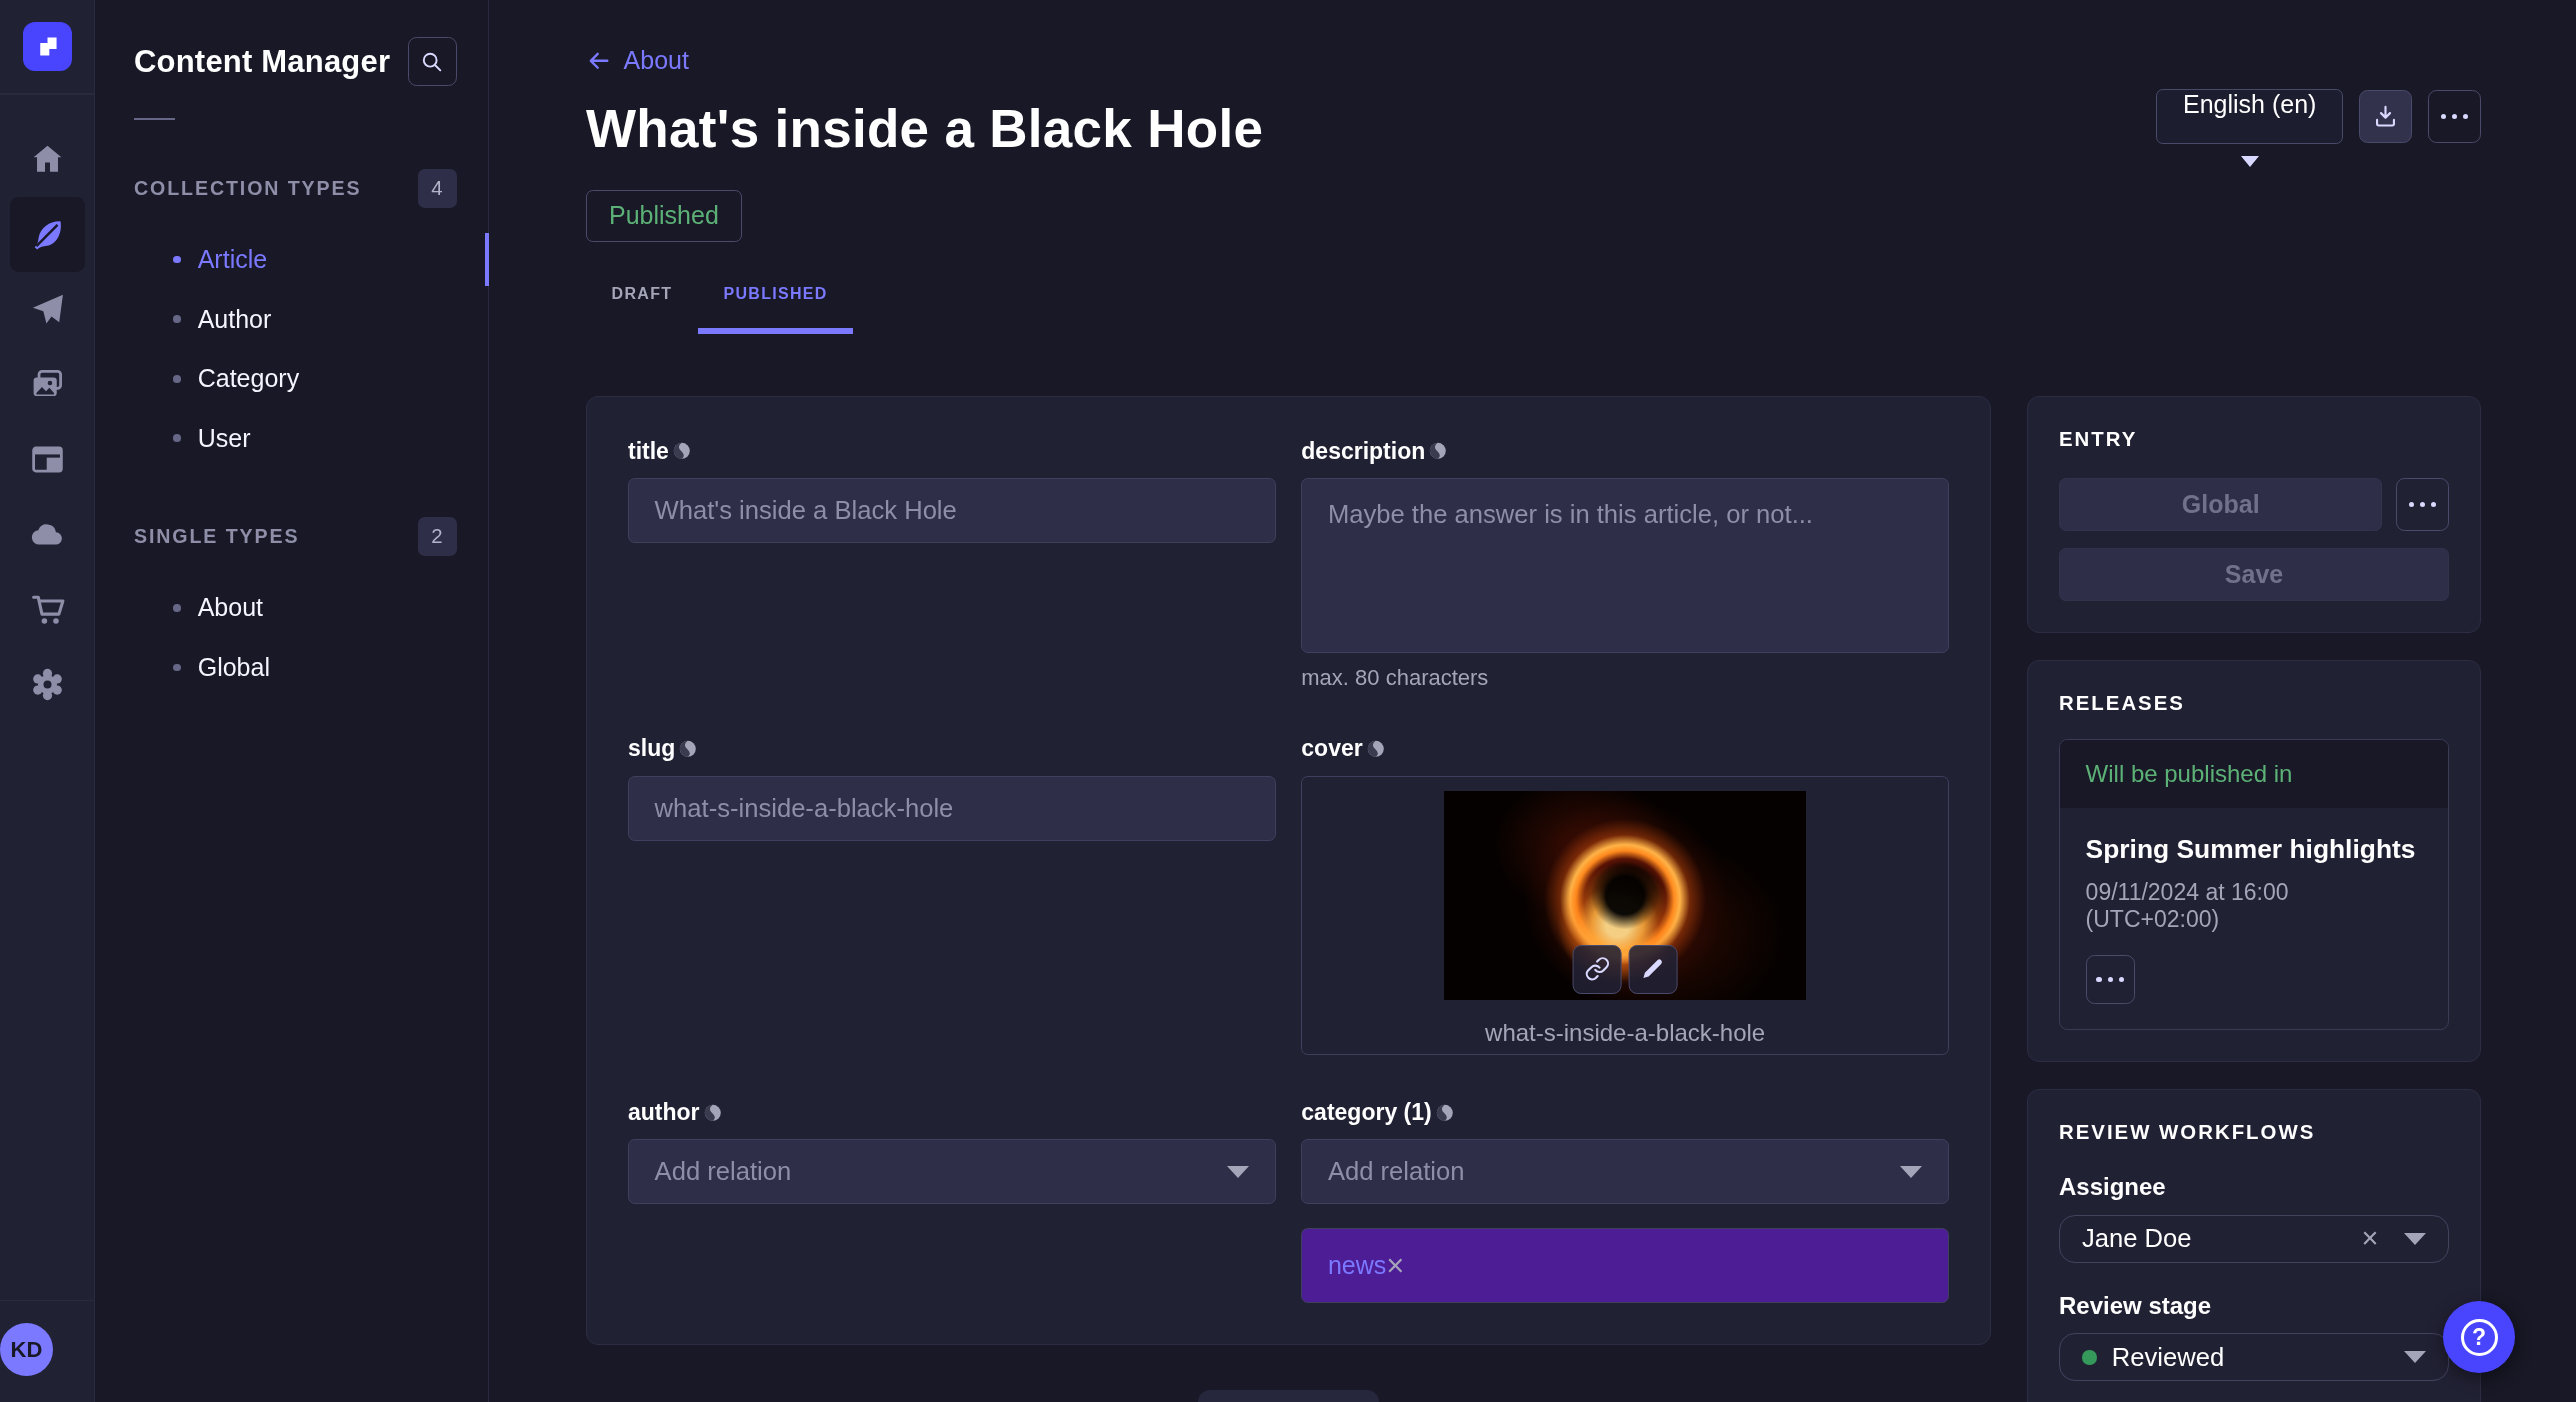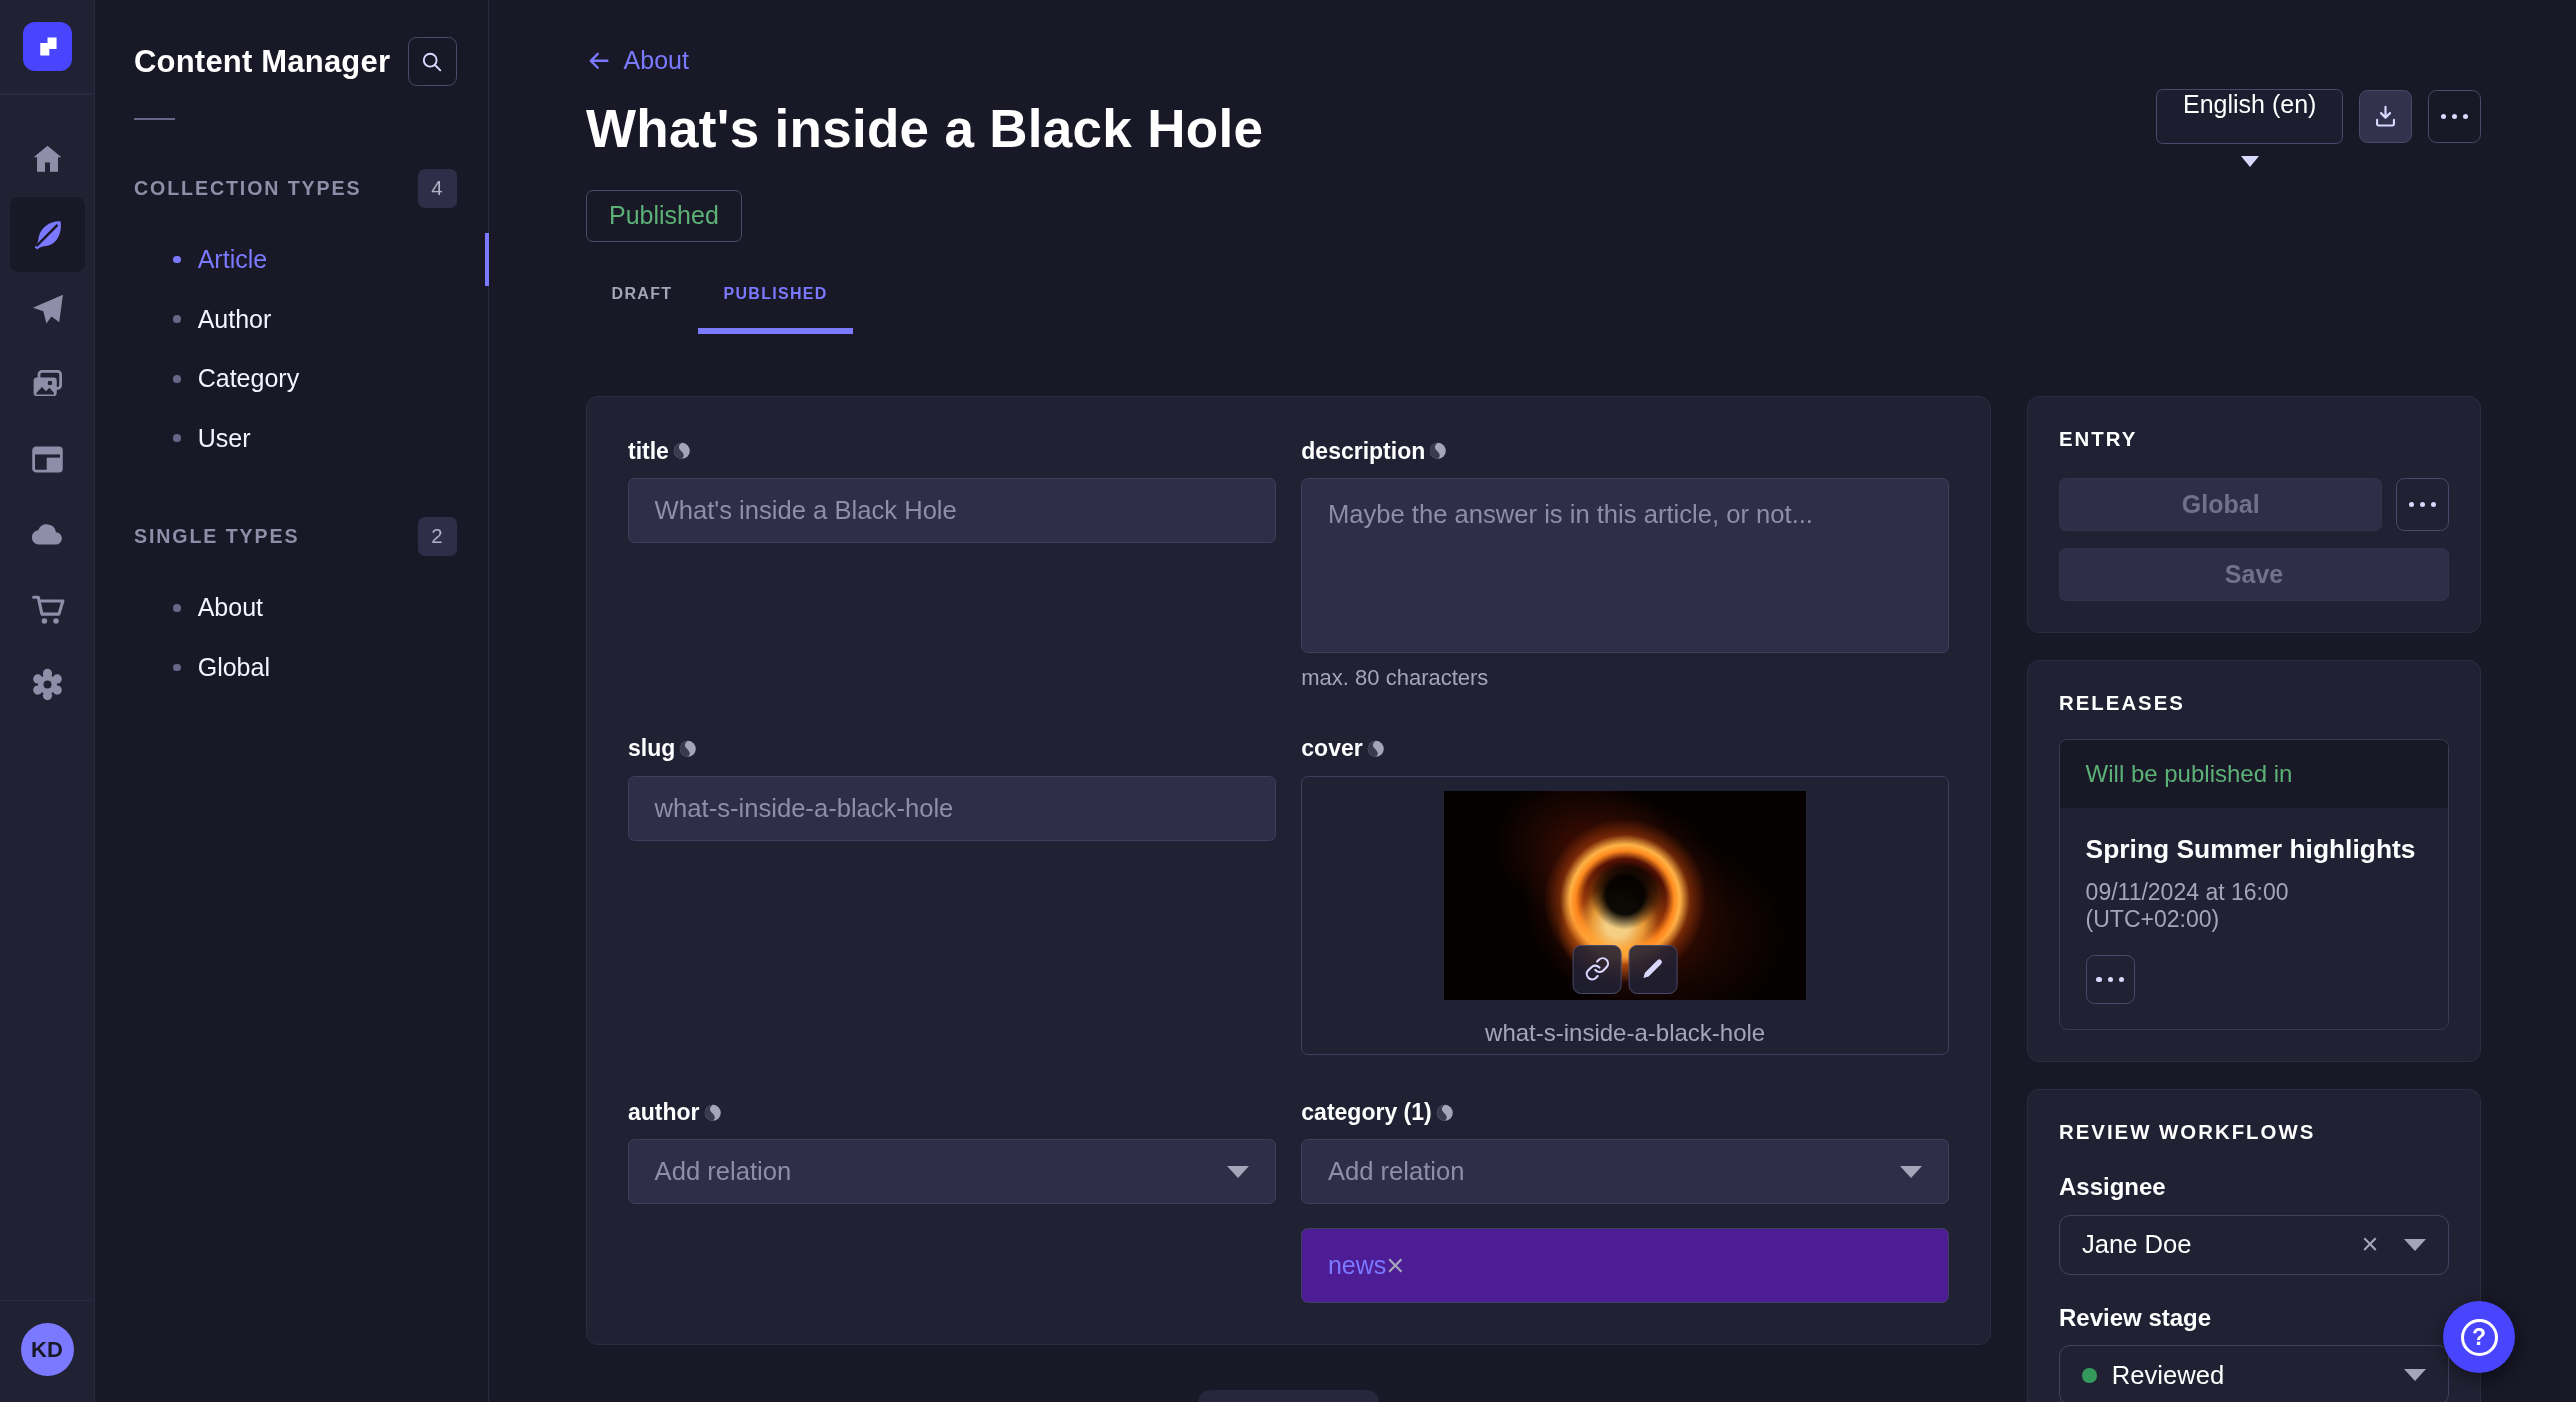--- a/index.html
+++ b/index.html
@@ -21,21 +21,21 @@
   }
   .rail-divider { width:100%; height:1.7px; background:#2a2a3f; margin-top:22px; }
   .rail-icons { display:flex; flex-direction:column; margin-top:27px; }
   .rail-btn {
     width:75px; height:75px; border-radius:8.5px;
     display:flex; align-items:center; justify-content:center; cursor:pointer;
   }
   .rail-btn.active { background:#181826; }
   .rail-bottom {
     margin-top:auto; width:100%; border-top:1.7px solid #2a2a3f;
-    padding:22px 0 25.6px; display:flex; justify-content:center;
+    padding:22px 0 25.6px; display:flex; 
   }
   .avatar {
     width:53px; height:53px; border-radius:50%; background:#7b79ff;
     color:#181826; font-weight:700; font-size:22px;
     display:flex; align-items:center; justify-content:center; cursor:pointer;
   }
   
   .subnav {
     width:394px; background:#181826; border-right:1.7px solid #2a2a3f;
     flex-shrink:0; padding-top:37px; position:relative;
@@ -156,21 +156,21 @@
     display:flex; align-items:center; justify-content:center; cursor:pointer; background:transparent;
   }
   .release-card { margin-top:24px; border:1.7px solid #3b3b56; border-radius:8.5px; overflow:hidden; }
   .release-head { background:#181826; padding:20.4px 25.6px; font-size:24px; color:#5cb176; }
   .release-body { padding:25.6px; }
   .release-name { font-size:26.4px; font-weight:700; color:#ffffff; }
   .release-date { margin-top:13.6px; font-size:23px; color:#a5a5ba; }
   .release-more { margin-top:22px; width:49px; height:49px; }
   .rw-label { margin-top:29px; font-size:24px; font-weight:700; color:#ffffff; }
   .combo {
-    margin-top:13.6px; height:60px; border:1.7px solid #42425f; border-radius:11px;
+    margin-top:13.6px; height:48px; border:1.7px solid #42425f; border-radius:16px;
     display:flex; align-items:center; padding:0 22px; font-size:25.6px; color:#ffffff; cursor:pointer;
   }
   .combo .spacer { flex:1; }
   .combo .x-icon { font-size:29px; margin-right:25.6px; }
   .stage-dot { width:14.5px; height:14.5px; border-radius:50%; background:#35995b; margin-right:15.3px; flex-shrink:0; }
   
   .help-fab {
     position:absolute; right:61px; bottom:29px; width:72px; height:72px; border-radius:50%;
     background:#4945ff; display:flex; align-items:center; justify-content:center;
     box-shadow:0 5.1px 17px rgba(0,0,0,.45); cursor:pointer;

